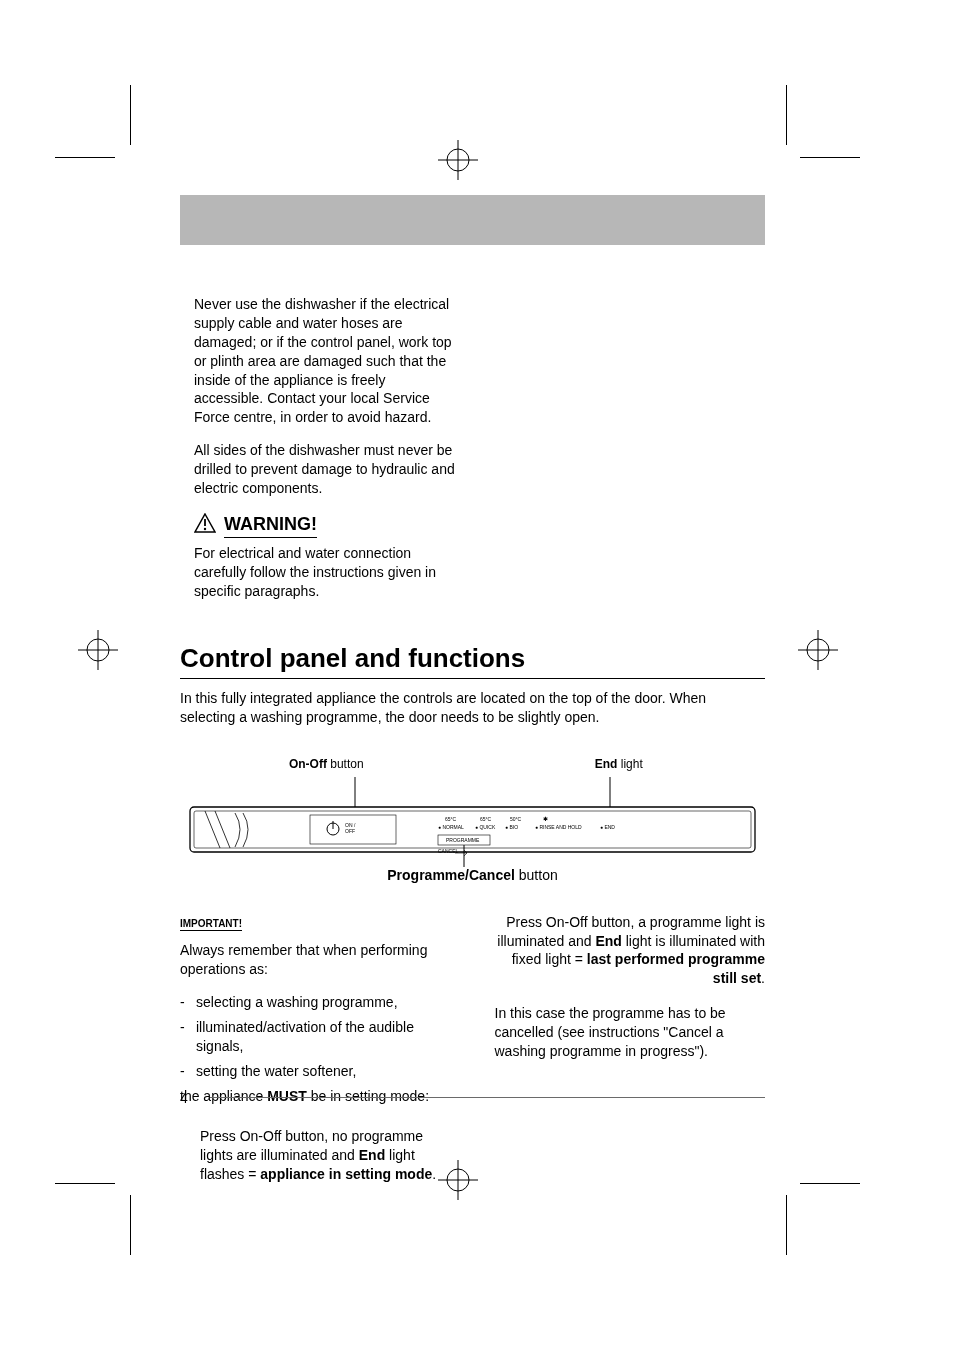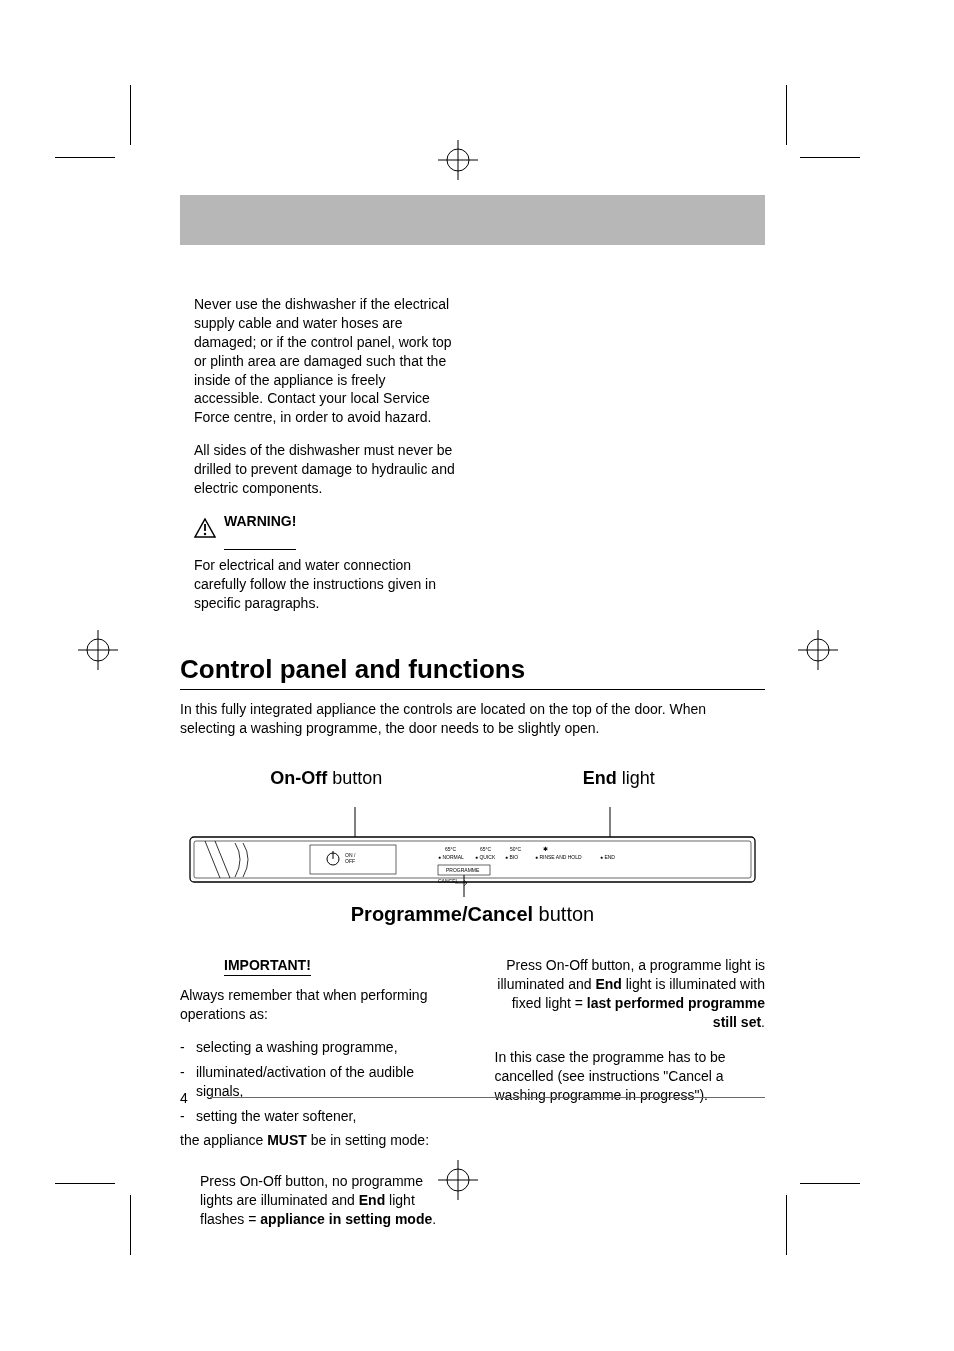--- a/index.html
+++ b/index.html
@@ -30,36 +30,36 @@
     width: 100%;
     margin-bottom: 50px;
   }
   .two-col {
     display: flex;
     gap: 44px;
   }
   .col { width: 50%; font-size: 14px; line-height: 1.35; }
   .col p { margin: 0 0 14px 0; }
   .warning-row { display: flex; align-items: center; gap: 8px; margin: 8px 0 4px 0; }
-  .warning-label { font-weight: bold; font-size: 14px; border-bottom: 1px solid #000; padding-bottom: 18px; }
+  .warning-label { font-weight: bold; font-size: 18px; border-bottom: 1px solid #000; padding-bottom: 1px; }
   .section-title {
     font-size: 26px;
     font-weight: bold;
     margin: 28px 0 4px 0;
     font-family: Arial, Helvetica, sans-serif;
   }
   .section-rule { border-top: 1px solid #000; margin: 0 0 10px 0; }
   .intro { font-size: 14px; line-height: 1.35; margin: 0 0 30px 0; }
   .diagram-wrap { margin: 0 0 30px 0; }
-  .diagram-labels-top { display: flex; font-size: 18px; margin-bottom: 18px; }
+  .diagram-labels-top { display: flex; font-size: 12px; margin-bottom: 6px; }
   .diagram-labels-top .left { width: 50%; text-align: center; }
   .diagram-labels-top .right { width: 50%; text-align: center; }
   .diagram-svg { display: block; }
-  .diagram-label-bottom { text-align: center; font-size: 20px; margin-top: 6px; }
-  .important-label { font-weight: bold; font-size: 14px; border-bottom: 1px solid #000; display: inline-block; margin-bottom: 10px; margin-left: 44px; }
+  .diagram-label-bottom { text-align: center; font-size: 14px; }
+  .important-label { font-weight: bold; font-size: 10px; border-bottom: 1px solid #000; display: inline-block; margin-bottom: 10px; }
   ul.dash { list-style: none; padding: 0; margin: 0 0 6px 0; }
   ul.dash li { position: relative; padding-left: 16px; margin: 0 0 6px 0; font-size: 14px; line-height: 1.35; }
   ul.dash li::before { content: "-"; position: absolute; left: 0; }
   .indented-block { padding-left: 20px; margin-top: 22px; font-size: 14px; line-height: 1.35; }
   .page-number {
     position: absolute;
     left: 180px;
     top: 1090px;
     font-size: 14px;
   }

